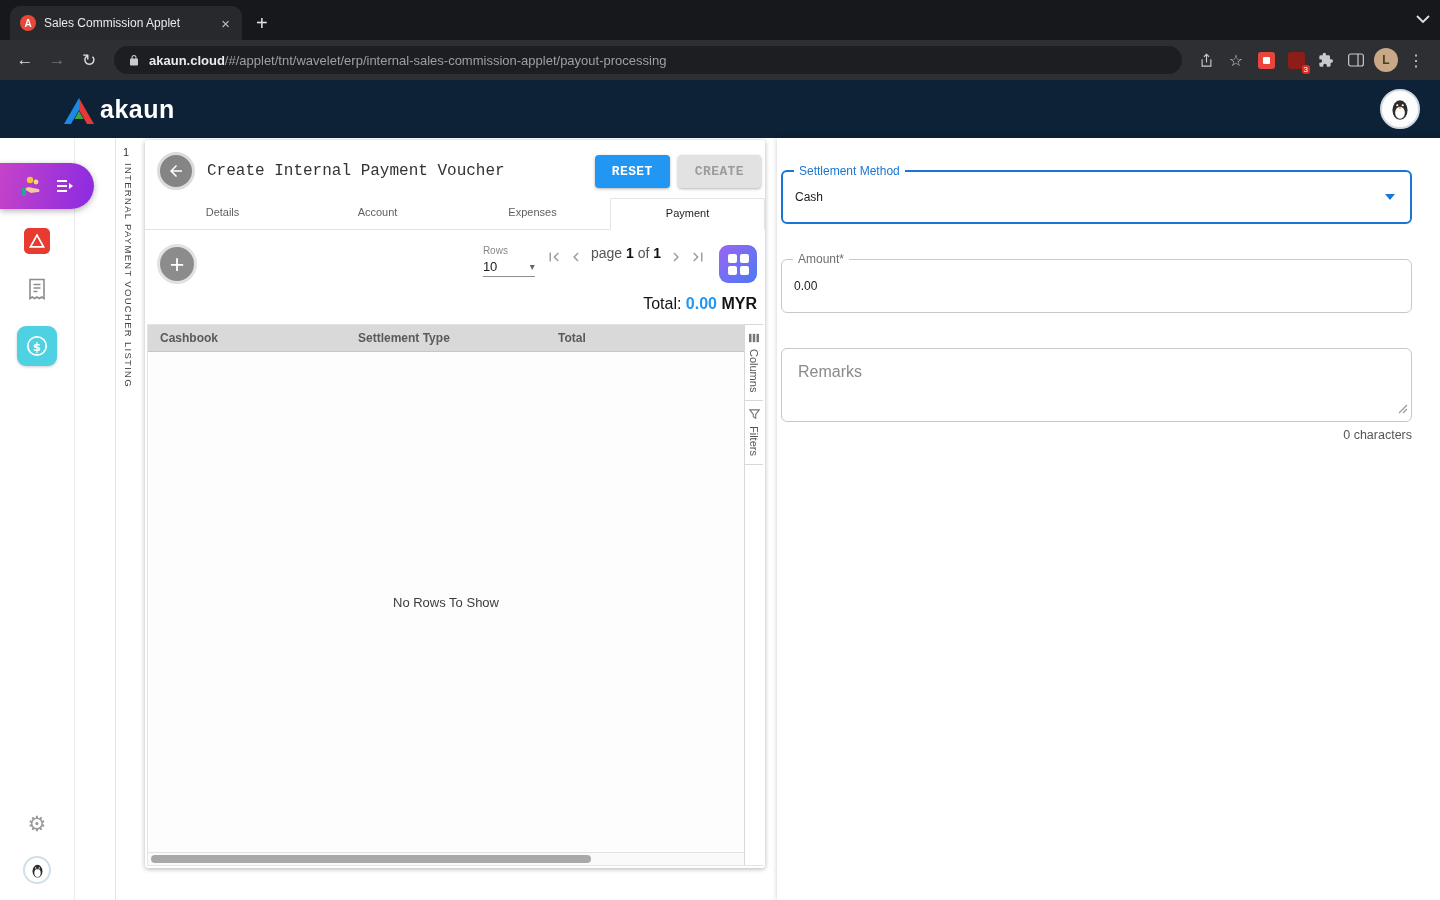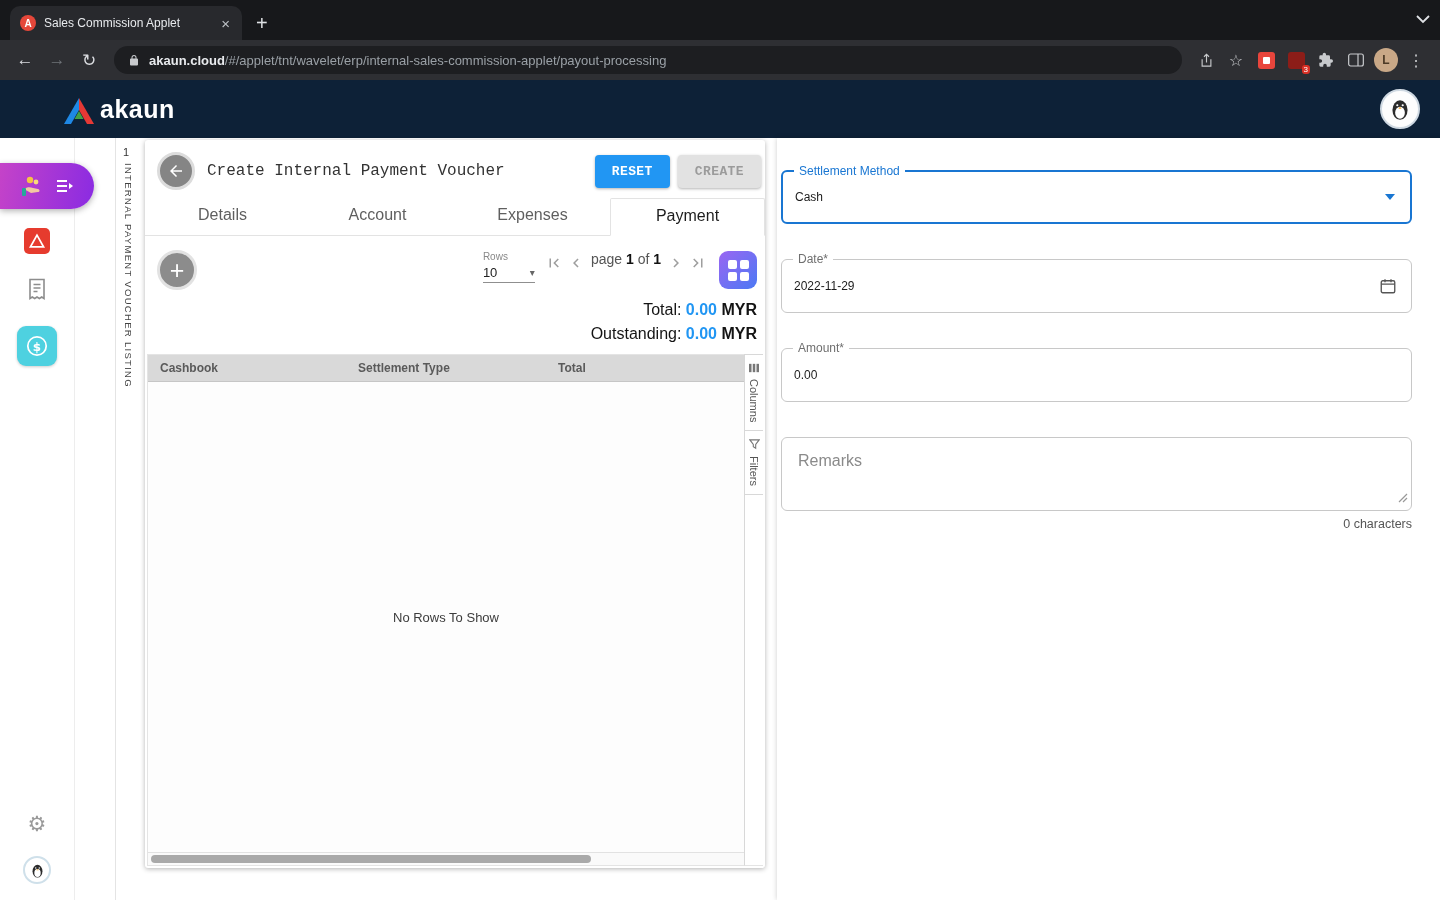--- a/index.html
+++ b/index.html
@@ -77,21 +77,21 @@
   .back-btn.teal { background:linear-gradient(135deg,#2fd3c2,#2196f3); border-color:#e4f4fa; }
   .card-title { font-size:16px; color:#333; }
   .btn-group { margin-left:auto; display:flex; gap:8px; }
   .btn { height:33px; border:none; border-radius:4px; font-size:13px; font-weight:bold;
     display:flex; align-items:center; justify-content:center; padding:0 17px; letter-spacing:.4px;
     box-shadow:0 1px 3px rgba(0,0,0,.3); font-family:inherit; }
   .btn.primary { background:#2196f3; color:#fff; }
   .btn.disabled { background:#e2e2e2; color:#9b9b9b; }
 
   .tabs { display:flex; border-bottom:1px solid #e3e3e3; margin-top:4px; }
-  .tab-item { width:156px; text-align:center; font-size:16px; color:#5f5f5f; padding:8px 0 10px; }
+  .tab-item { width:156px; text-align:center; font-size:11px; color:#5f5f5f; padding:8px 0 10px; }
   .tab-item.active { color:#1d1d1d; border:1px solid #e3e3e3; border-bottom:1px solid #fff;
     margin-bottom:-1px; border-radius:2px 2px 0 0; }
 
   .grid-toolbar { display:flex; align-items:center; padding:14px 8px 0 12px; }
   .add-circle { width:40px; height:40px; border-radius:50%; background:#8c8c8c; border:3px solid #e2e2e2;
     color:#fff; font-size:25px; display:flex; align-items:center; justify-content:center; line-height:1; }
   .toolbar-right { margin-left:auto; display:flex; align-items:flex-start; }
   .rows-select { display:flex; flex-direction:column; margin-right:8px; }
   .rows-label { font-size:10px; color:#888; margin-bottom:3px; }
   .rows-value { width:52px; border-bottom:1px solid #8f8f8f; display:flex; justify-content:space-between;
@@ -349,25 +349,20 @@
         </span>
       </div>
     </div>
 
     <div class="totals">
       <div>
         <span>Total:</span>
         <span class="blue-num">0.00</span>
         <span class="cur">MYR</span>
       </div>
-      <div>
-        <span>Outstanding:</span>
-        <span class="blue-num">0.00</span>
-        <span class="cur">MYR</span>
-      </div>
     </div>
 
     <div class="table-wrap">
       <div class="grid-main">
         <div class="grid-header">
           <div>Cashbook</div>
           <div>Settlement Type</div>
           <div>Total</div>
         </div>
         <div class="grid-body">
@@ -399,30 +394,20 @@
   <div class="right-panel">
 
     <div class="panel-form">
 
       <div class="mfield focused">
         <span class="mlabel">Settlement Method</span>
         <input readonly="" value="Cash" style="">
         <span class="select-caret"></span>
       </div>
 
-      <div class="mfield">
-        <span class="mlabel">Date*</span>
-        <input readonly="" value="2022-11-29" style="">
-        <span class="field-ico">
-          <svg width="18" height="18" viewBox="0 0 24 24" fill="none" stroke="#555" stroke-width="1.8">
-              <rect x="3" y="5" width="18" height="16" rx="2"></rect>
-              <path d="M3 9.5h18M8 3v4M16 3v4"></path>
-            </svg>
-        </span>
-      </div>
 
       <div class="mfield">
         <span class="mlabel">Amount*</span>
         <input value="0.00" style="">
       </div>
 
       <div class="mfield area">
         <textarea placeholder="Remarks" style=""></textarea>
         <span class="resize-corner">
           <svg width="10" height="10" viewBox="0 0 10 10">

